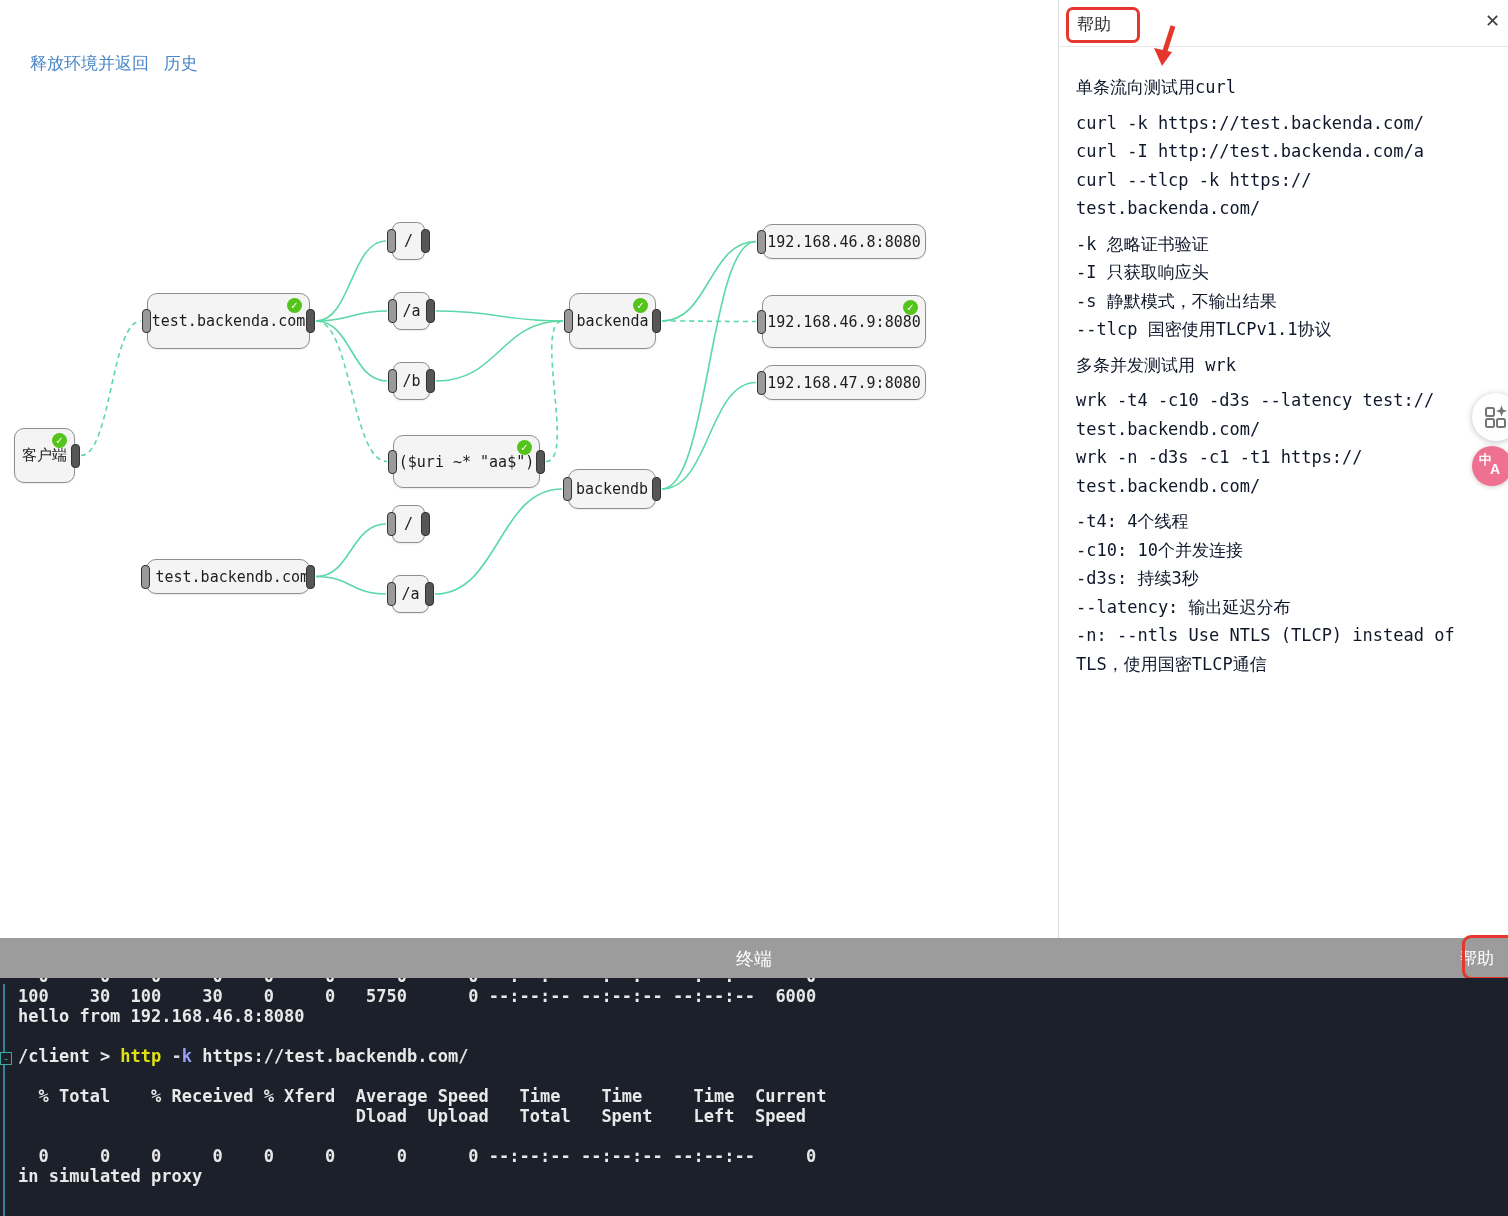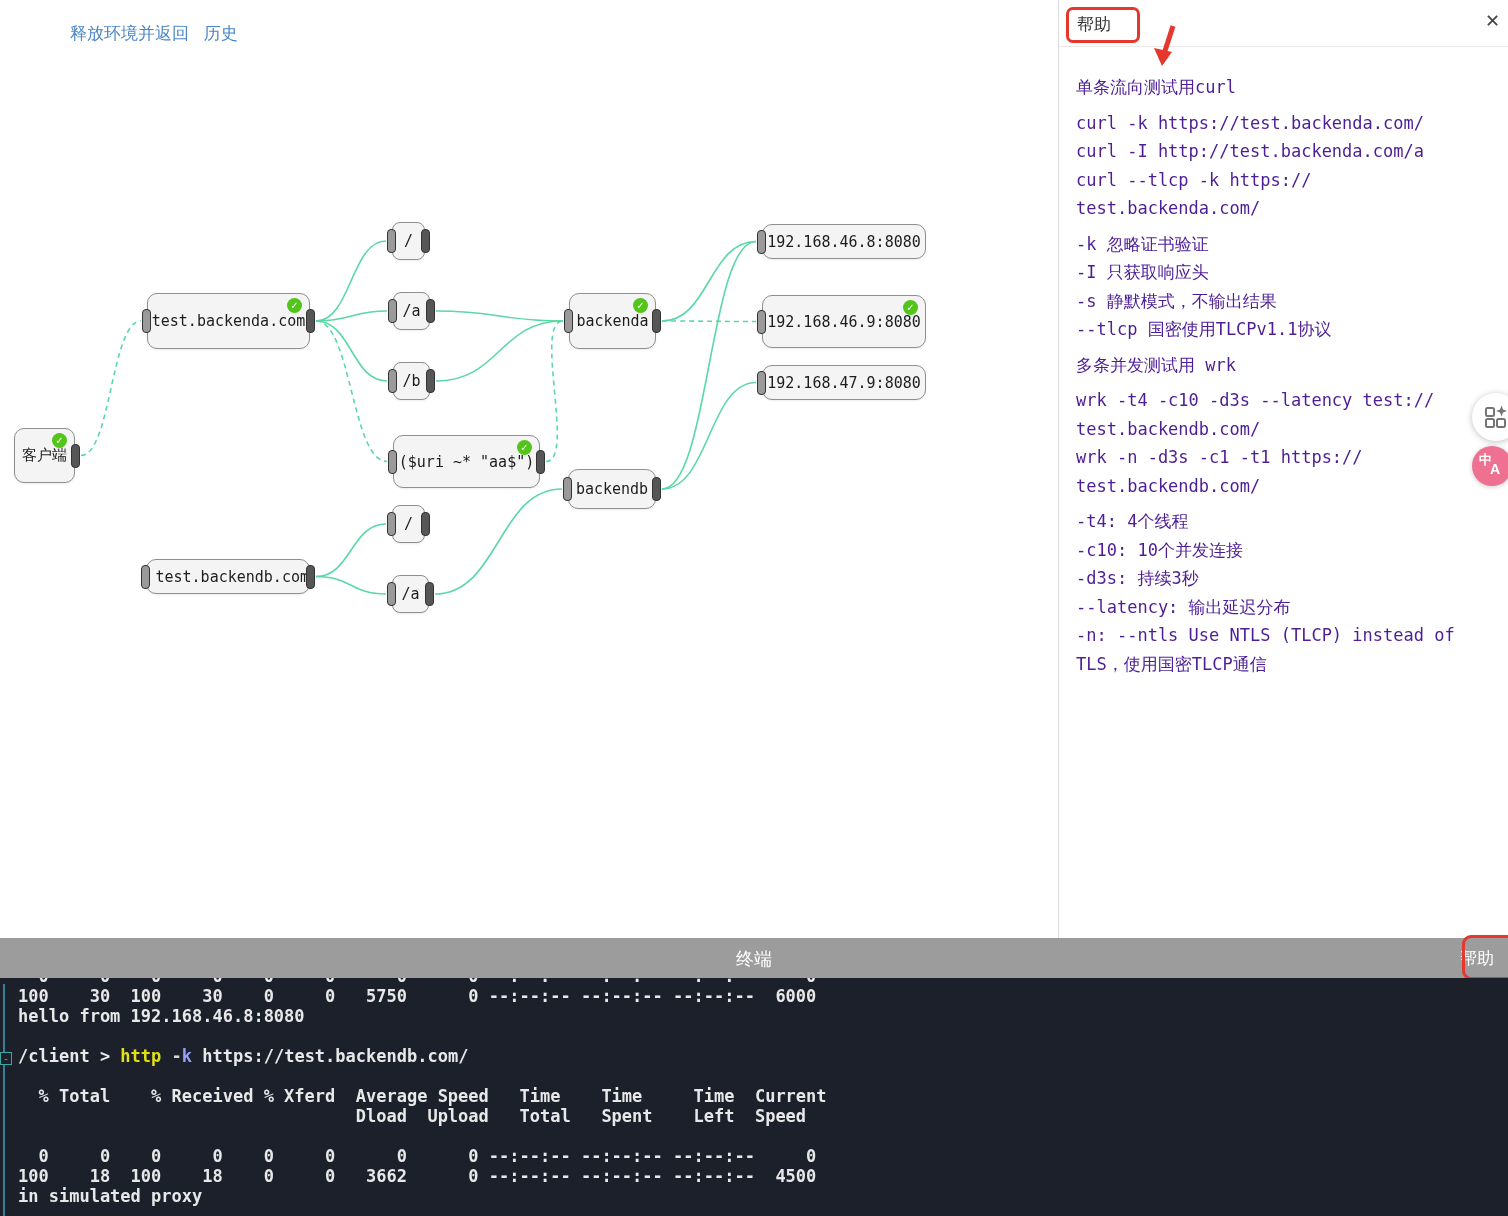--- a/index.html
+++ b/index.html
@@ -1,21 +1,21 @@
 <!DOCTYPE html>
 <html><head>
 <meta charset="utf-8">
 <style>
   * { margin:0; padding:0; box-sizing:border-box; }
   html,body { width:1508px; height:1216px; overflow:hidden; background:#fff;
               font-family:"Liberation Sans", sans-serif; }
   #stage { position:relative; width:1508px; height:1216px; overflow:hidden; background:#fff; }
 
   
-  #top-links { position:absolute; left:30px; top:22px; font-size:17px;margin-left:40px; }
+  #top-links { position:absolute; left:30px; top:52px; font-size:17px; }
   #top-links a { color:#4a86c8; text-decoration:none; margin-right:10px; cursor:pointer; }
 
   
   #canvas { position:absolute; left:0; top:0; width:1058px; height:938px; }
   #edge-svg { position:absolute; left:0; top:0; }
   .gnode { position:absolute; background:#f4f4f4; border:1.5px solid #8f8f8f; border-radius:10px;
            display:flex; align-items:center; justify-content:center;
            font-family:"DejaVu Sans Mono", monospace; font-size:15px; color:#1d1d1d;
            box-shadow:0 1px 2px rgba(0,0,0,.08); cursor:move; }
   .gnode .port { position:absolute; width:9px; height:24px; border:1.5px solid #333;
@@ -27,21 +27,21 @@
                   font-family:"Liberation Sans", sans-serif; }
 
   
   #help-panel { position:absolute; left:1058px; top:0; width:450px; height:938px;
                 border-left:1px solid #ddd; background:#fff; }
   #help-header { position:relative; height:47px; border-bottom:1px solid #e8e8e8; }
   #help-title { position:absolute; left:18px; top:13px; font-size:17px; color:#333; cursor:pointer; }
   #help-close { position:absolute; right:8px; top:10px; font-size:18px; color:#444; cursor:pointer;
                 font-family:"DejaVu Sans", sans-serif; }
   #help-body { padding:26px 16px 0 17px; font-family:"DejaVu Sans Mono","DejaVu Sans", monospace;
-               font-size:17px; color:#4c1d95; }
+               font-size:17px; color:#0f172a; }
   #help-body .hblock { margin-bottom:7px; }
   #help-body .hline { line-height:28.5px; white-space:pre-wrap; }
 
   
   .anno-box { position:absolute; border:3px solid #e5372c; border-radius:7px; pointer-events:none; }
   .anno-arrow { position:absolute; pointer-events:none; }
 
   
   #term-bar { position:absolute; left:0; top:938px; width:1508px; height:40px; background:#9c9c9c; }
   #term-bar-label { position:absolute; left:0; right:0; top:9px; text-align:center; color:#fff;
@@ -233,21 +233,20 @@
         <div class="tline">  0     0    0     0    0     0      0      0 --:--:-- --:--:-- --:--:--     0</div>
         <div class="tline">100    30  100    30    0     0   5750      0 --:--:-- --:--:-- --:--:--  6000</div>
         <div class="tline">hello from 192.168.46.8:8080</div>
         <div class="tline"></div>
         <div class="tline"><span style="color: rgb(232, 232, 232);">/client &gt; </span><span style="color: rgb(224, 224, 20);">http</span><span style="color: rgb(216, 216, 216);"> -</span><span style="color: rgb(152, 160, 246);">k</span><span style="color: rgb(232, 232, 232);"> https://test.backendb.com/</span></div>
         <div class="tline"></div>
         <div class="tline">  % Total    % Received % Xferd  Average Speed   Time    Time     Time  Current</div>
         <div class="tline">                                 Dload  Upload   Total   Spent    Left  Speed</div>
         <div class="tline"></div>
         <div class="tline">  0     0    0     0    0     0      0      0 --:--:-- --:--:-- --:--:--     0</div>
-        <div class="tline">100    18  100    18    0     0   3662      0 --:--:-- --:--:-- --:--:--  4500</div>
         <div class="tline">in simulated proxy</div>
       </div>
   </div>
 
   <div id="fab-apps">
     <svg width="26" height="26" viewBox="0 0 26 26">
       <rect x="3" y="4" width="8" height="8" rx="1.5" fill="none" stroke="#757575" stroke-width="2"></rect>
       <rect x="3" y="15" width="8" height="8" rx="1.5" fill="none" stroke="#757575" stroke-width="2"></rect>
       <rect x="14" y="15" width="8" height="8" rx="1.5" fill="none" stroke="#757575" stroke-width="2"></rect>
       <path d="M18.5 1.5 L20 5.5 L24 7 L20 8.5 L18.5 12.5 L17 8.5 L13 7 L17 5.5 Z" fill="#757575"></path>

